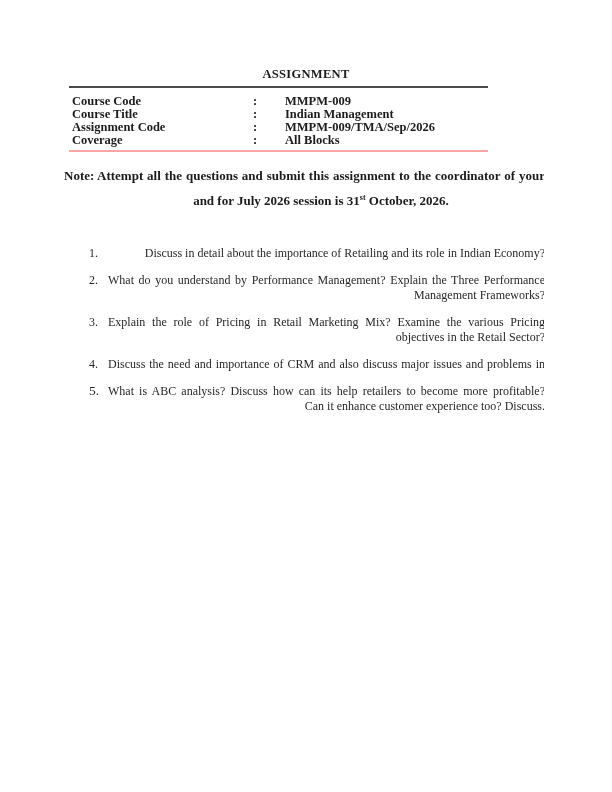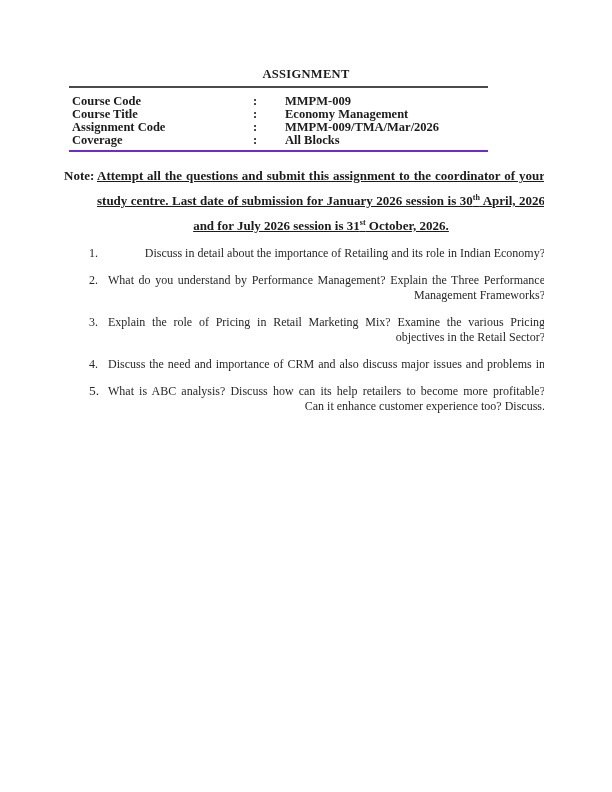--- a/index.html
+++ b/index.html
@@ -31,21 +31,21 @@
     letter-spacing: 0.3px;
   }
 
   
   .info-table {
     position: absolute;
     top: 86px;
     left: 69px;
     width: 419px;
     border-top: 2px solid #4a4a4a;
-    border-bottom: 2px solid #6d28d9;
+    border-bottom: 2px solid #fca5a5;
     padding: 7px 0 3px 0;
     box-sizing: border-box;
   }
   .info-row {
     display: grid;
     grid-template-columns: 184px 32px 1fr;
     font-size: 12.5px;
     font-weight: bold;
     line-height: 13px;
   }
@@ -56,21 +56,21 @@
     position: absolute;
     top: 163px;
     left: 64px;
     width: 481px;
     display: flex;
     font-size: 13px;
     font-weight: bold;
     line-height: 25px;
   }
   .note-label { width: 33px; flex: none; }
-  .note-body { flex: 1; min-width: 0; text-decoration: underline; }
+  .note-body { flex: 1; min-width: 0; }
   .note-line { text-align: center; }
   .note-line.j { text-align: justify; text-align-last: justify; }
   sup {
     font-size: 8px;
     vertical-align: super;
     line-height: 0;
   }
 
   
   .questions {
@@ -104,39 +104,38 @@
 
   <div class="info-table">
     <div class="info-row">
       <span class="info-label">Course Code</span>
       <span class="info-sep">:</span>
       <span class="info-value">MMPM-009</span>
     </div>
     <div class="info-row">
       <span class="info-label">Course Title</span>
       <span class="info-sep">:</span>
-      <span class="info-value">Economy Management</span>
+      <span class="info-value">Indian Management</span>
     </div>
     <div class="info-row">
       <span class="info-label">Assignment Code</span>
       <span class="info-sep">:</span>
-      <span class="info-value">MMPM-009/TMA/Mar/2026</span>
+      <span class="info-value">MMPM-009/TMA/Sep/2026</span>
     </div>
     <div class="info-row">
       <span class="info-label">Coverage</span>
       <span class="info-sep">:</span>
       <span class="info-value">All Blocks</span>
     </div>
   </div>
 
   <div class="note">
     <span class="note-label">Note:</span>
     <div class="note-body">
       <div class="note-line j"><span>Attempt all the questions and submit this assignment to the coordinator of your</span><sup></sup><span></span></div>
-      <div class="note-line j"><span>study centre. Last date of submission for January 2026 session is 30</span><sup>th</sup><span> April, 2026</span></div>
       <div class="note-line"><span>and for July 2026 session is 31</span><sup>st</sup><span> October, 2026.</span></div>
     </div>
   </div>
 
   <ol class="questions">
     <li class="question">
       <span class="qnum">1.</span>
       <div class="qtext">
         <div class="qline">Discuss in detail about the importance of Retailing and its role in Indian Economy?</div>
       </div>

